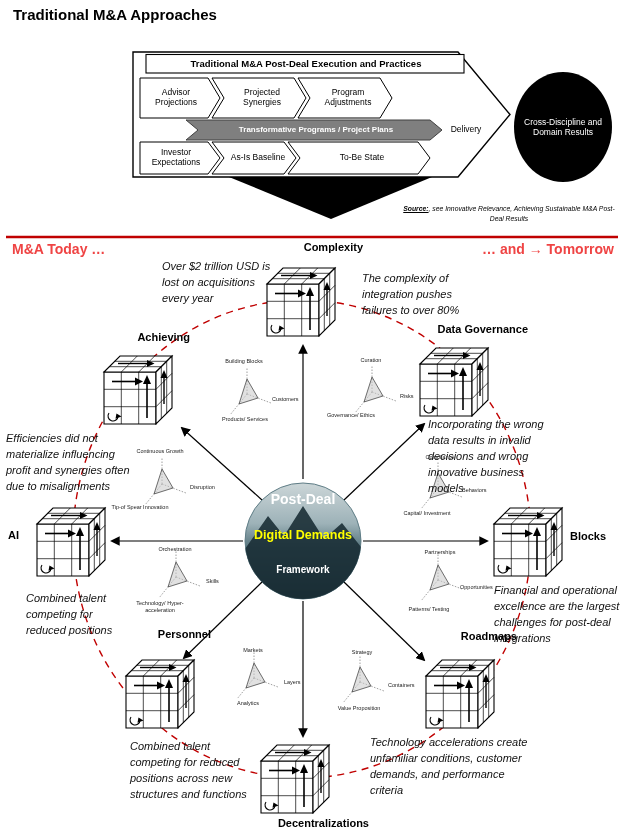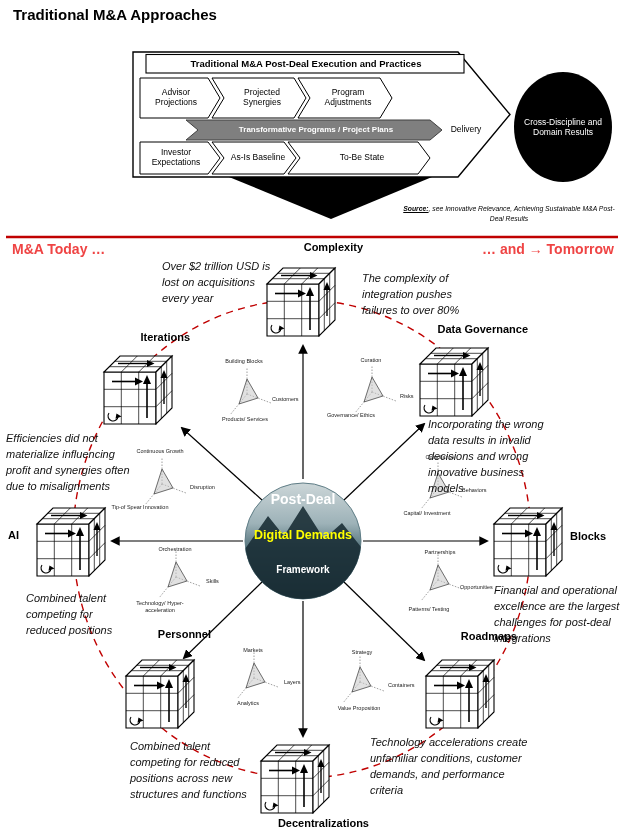--- a/index.html
+++ b/index.html
@@ -134,21 +134,21 @@
   <div class="lbl" style="left:240px;top:527px;width:126px;height:16px;font-size:12.5px;font-weight:bold;color:#FFFF00">Digital Demands</div>
   <div class="lbl" style="left:253px;top:563px;width:100px;height:14px;font-size:10px;font-weight:bold;color:#fff">Framework</div>
 
   <div class="node" style="left:243px;top:241px;width:120px">Complexity</div>
   <div class="node" style="left:388px;top:323px;width:140px">Data Governance</div>
   <div class="node tl" style="left:570px;top:530px;width:52px">Blocks</div>
   <div class="node" style="left:407px;top:630px;width:110px">Roadmaps</div>
   <div class="node" style="left:227px;top:817px;width:142px">Decentralizations</div>
   <div class="node" style="left:101px;top:628px;width:110px">Personnel</div>
   <div class="node tl" style="left:8px;top:529px;width:26px">AI</div>
-  <div class="node" style="left:90px;top:331px;width:100px">Iterations</div>
+  <div class="node" style="left:90px;top:331px;width:100px">Achieving</div>
 
   <div class="ann" style="left:162px;top:259px;width:110px">Over $2 trillion  USD is lost on acquisitions every year</div>
   <div class="ann" style="left:362px;top:271px;width:122px">The complexity of integration pushes failures to over 80%</div>
   <div class="ann" style="left:428px;top:417px;width:126px">Incorporating the wrong data results in invalid decisions and wrong innovative business models</div>
   <div class="ann" style="left:494px;top:583px;width:127px">Financial and operational excellence are the largest challenges for post-deal integrations</div>
   <div class="ann" style="left:370px;top:735px;width:162px">Technology accelerations create unfamiliar conditions, customer demands, and performance criteria</div>
   <div class="ann" style="left:130px;top:739px;width:132px">Combined talent competing for reduced positions across new structures and functions</div>
   <div class="ann" style="left:26px;top:591px;width:102px">Combined talent competing for reduced positions</div>
   <div class="ann" style="left:6px;top:431px;width:124px">Efficiencies  did not materialize influencing profit and synergies often due to misalignments</div>
 

